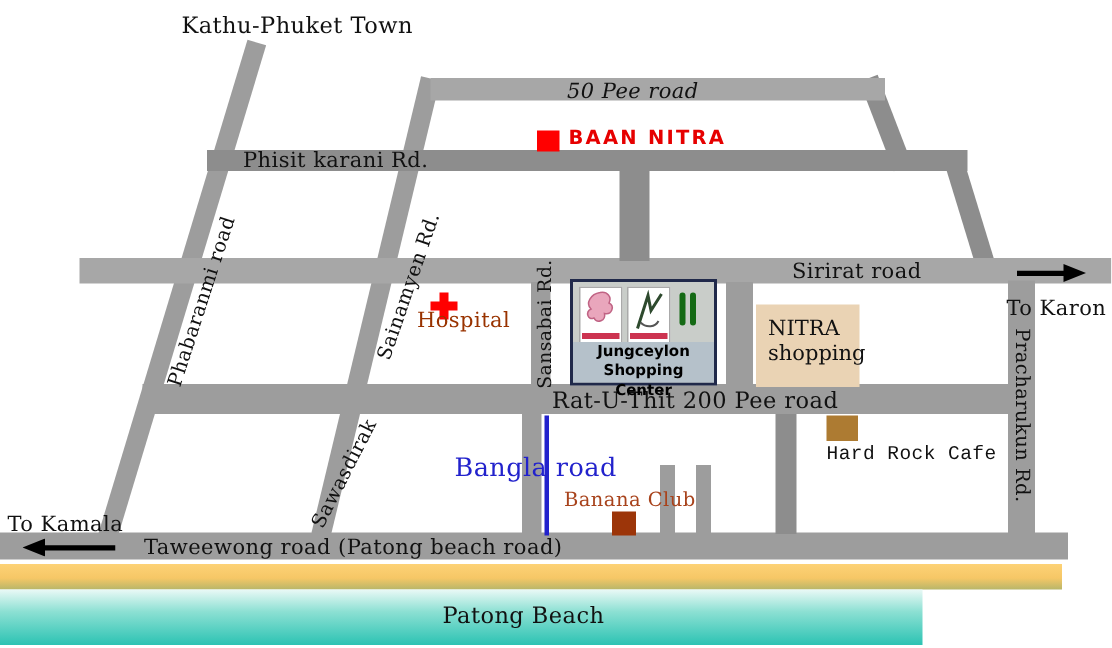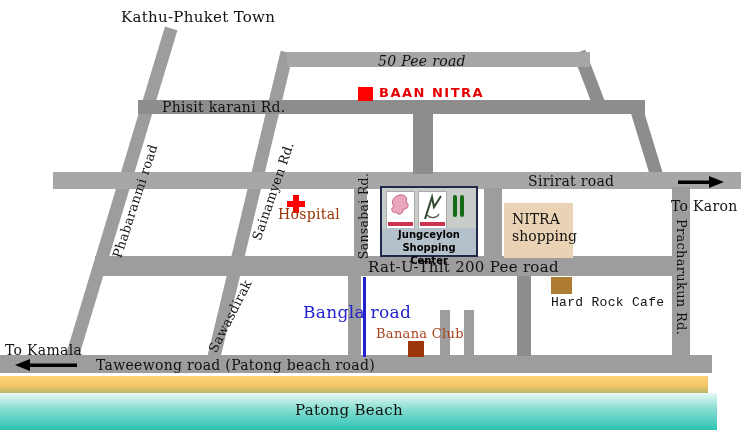--- a/index.html
+++ b/index.html
@@ -9,21 +9,21 @@
   }
   .road{position:absolute;background:#9d9d9d;}
   .road-l{position:absolute;background:#a7a7a7;}
   .road-d{position:absolute;background:#8d8d8d;}
   .lbl{position:absolute;white-space:nowrap;font-size:14px;letter-spacing:0.3px;color:#111;}
   .lbl-rot{position:absolute;white-space:nowrap;font-size:13px;letter-spacing:0.3px;color:#111;
     transform:translate(-50%,-50%) rotate(var(--rot));}
   .marker{position:absolute;}
   .sand{position:absolute;left:0;top:376px;width:708px;height:17px;
     background:linear-gradient(180deg,#fdd276 0%,var(--c-sand) 55%,#b8b669 100%);}
-  .sea{position:absolute;left:0;top:393px;width:717px;height:37px;
+  .sea{position:absolute;left:0;top:393px;width:615px;height:37px;
     background:linear-gradient(180deg,#eaf9f6 0%,#8ce0d3 40%,var(--c-sea_deep) 100%);}
   .cross-h{position:absolute;left:0;top:6px;width:18px;height:6px;background:var(--c-accent_red);}
   .cross-v{position:absolute;left:6px;top:0;width:6px;height:18px;background:var(--c-accent_red);}
   .baan-lbl{font-family:"DejaVu Sans",sans-serif;font-weight:bold;font-size:13px;
     letter-spacing:1.5px;color:var(--c-brand_red_text);}
   .blue-line{position:absolute;background:var(--c-bangla_blue);}
   .bangla-lbl{font-size:17px;color:var(--c-bangla_blue);}
   .poi-brown{color:var(--c-hospital_text);font-size:14px;}
   .banana-lbl{color:var(--c-banana_text);font-size:13px;text-align:right;}
   .otop{position:absolute;left:504px;top:203px;width:69px;height:55px;background:var(--c-otop_bg);

